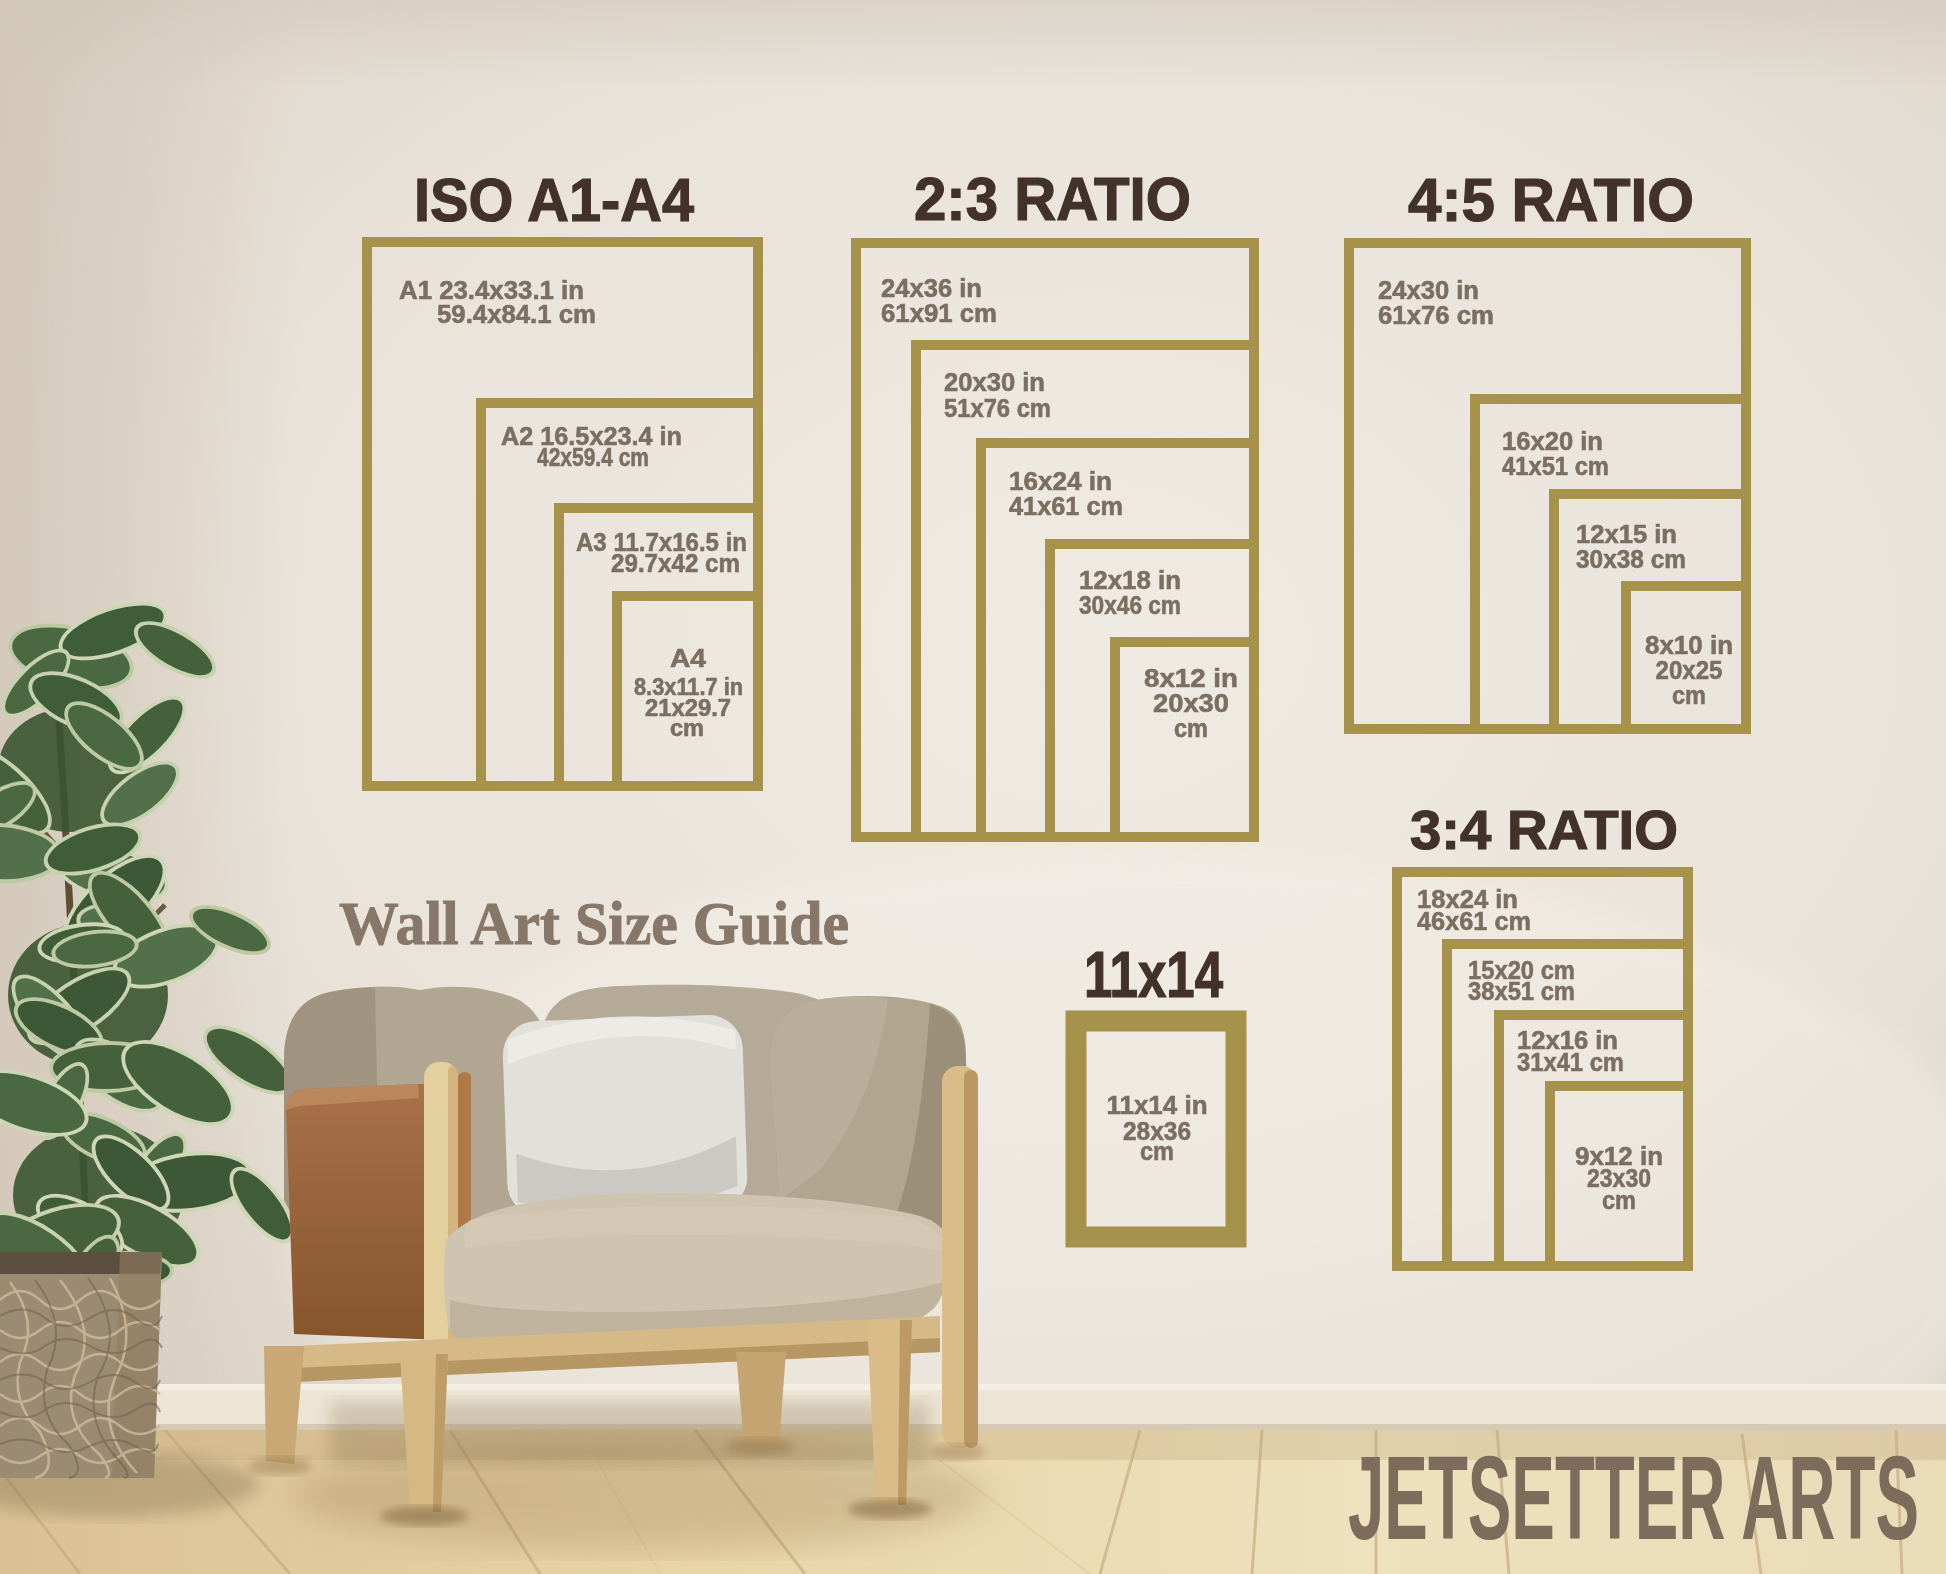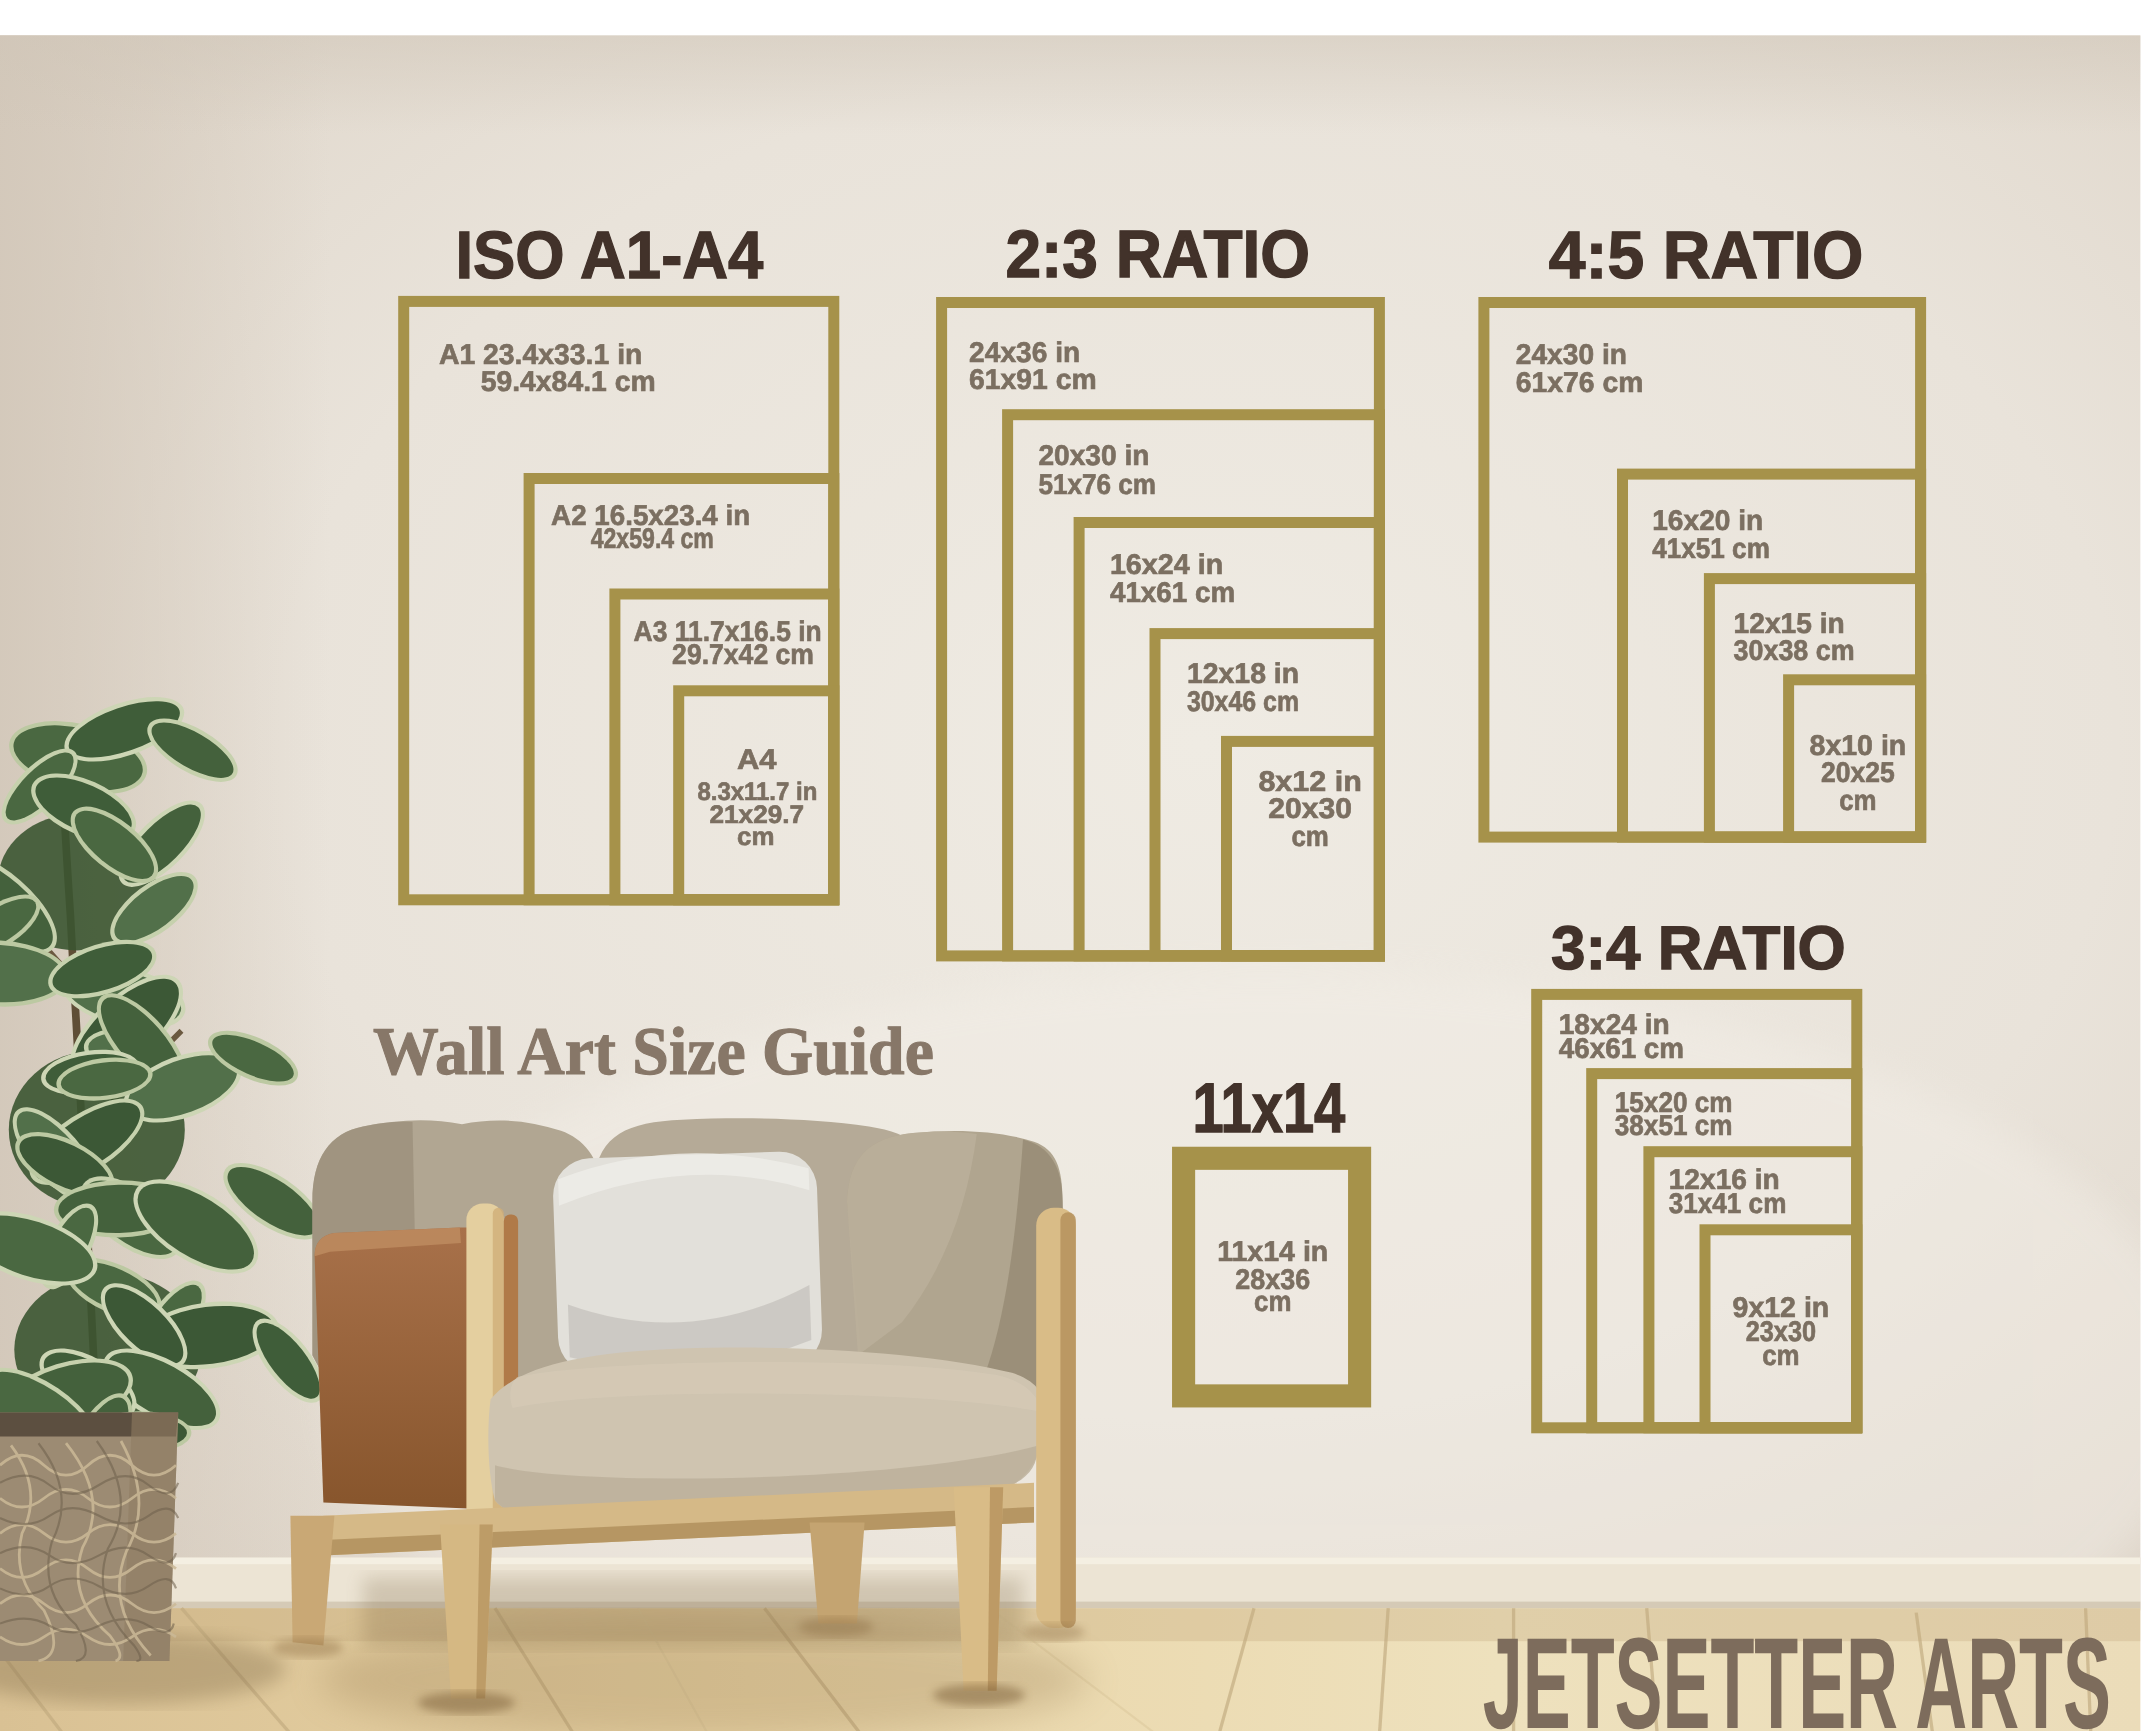--- a/index.html
+++ b/index.html
@@ -1,17 +1,17 @@
 <!DOCTYPE html>
 <html><head>
 <meta charset="utf-8">
 <style>
   html,body{margin:0;padding:0;}
   body{width:1946px;height:1574px;overflow:hidden;font-family:"Liberation Sans",sans-serif;}
-  #stage{position:absolute;left:0;top:0;width:1946px;height:1278px;margin-top:32px;}
+  #stage{position:absolute;left:0;top:0;width:1946px;height:1278px;}
   svg{position:absolute;left:0;top:0;}
 </style>
 </head>
 <body>
 <div id="stage">
 <svg width="1946" height="1574" viewBox="0 0 1946 1574">
 <defs>
   <radialGradient id="wallglow" cx="0.56" cy="0.45" r="0.78">
     <stop offset="0" stop-color="#efebe3"></stop>
     <stop offset="0.55" stop-color="#e9e3da"></stop>

